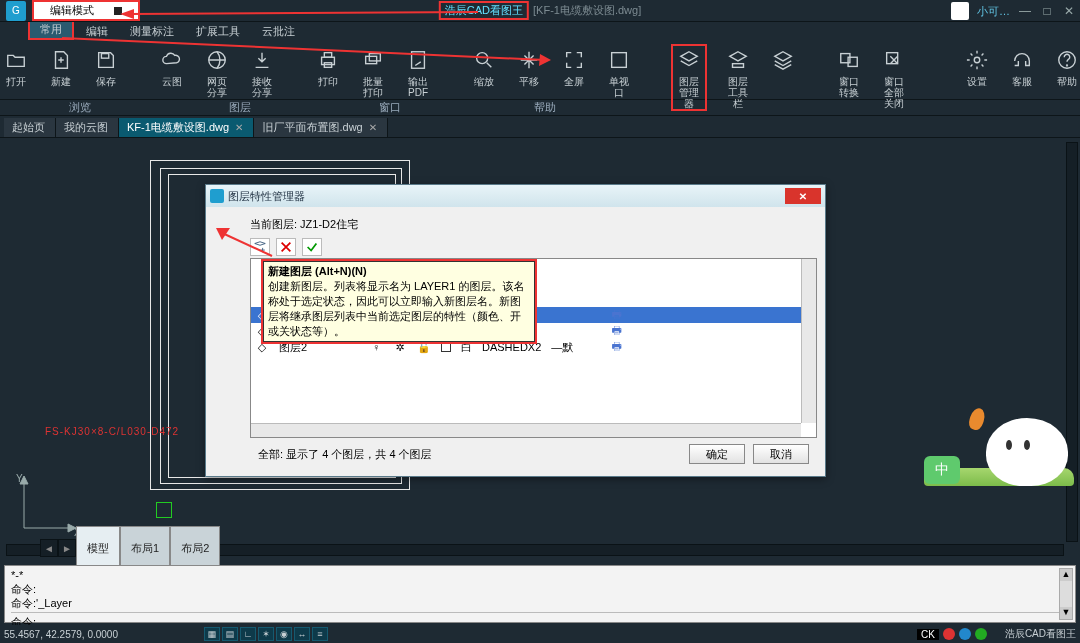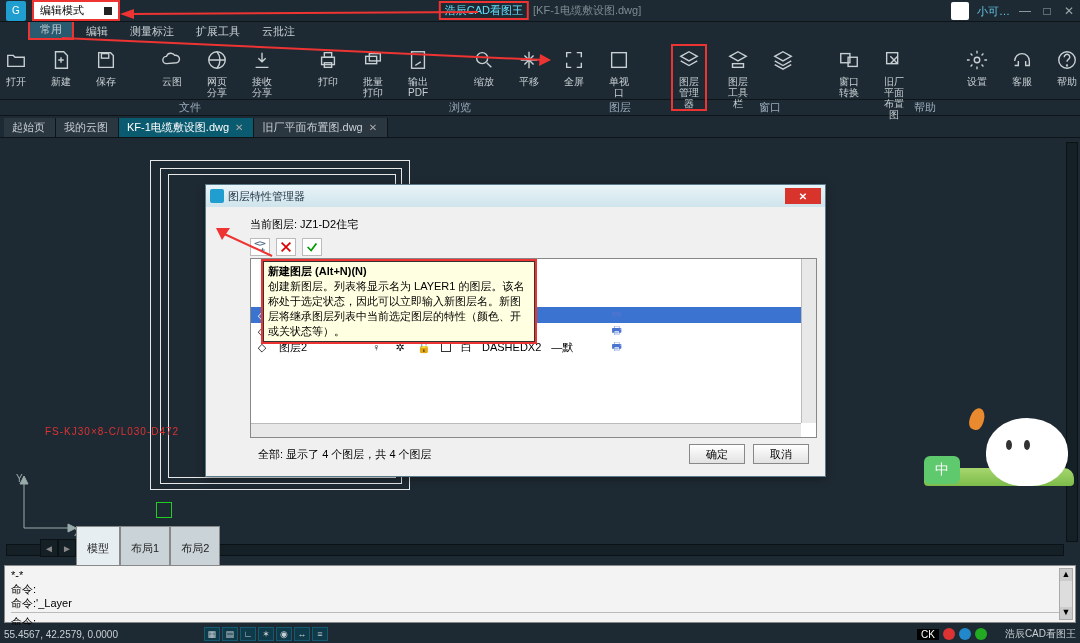--- a/index.html
+++ b/index.html
@@ -1,20 +1,20 @@
 <!DOCTYPE html>
 <html><head>
 <meta charset="utf-8">
 <style>
   * { box-sizing: border-box; margin: 0; padding: 0; font-family: "Microsoft YaHei", sans-serif; }
   body { width: 1080px; height: 643px; background: #1e2a33; overflow: hidden; position: relative; color: #c8d0d4; font-size: 11px; }
 
   .titlebar { height: 22px; background: #1e2a33; display: flex; align-items: center; position: relative; border-bottom: 1px solid #0d1519; }
   .app-icon { width: 20px; height: 20px; margin-left: 6px; background: #1f9ecf; border-radius: 2px; display: inline-flex; align-items: center; justify-content: center; color:#fff; font-size:10px;}
-  .mode-box { margin-left: 6px; padding: 1px 6px; background: #fff; color: #000; border: 2px solid #e33; display: inline-flex; align-items: center; gap:20px;}
+  .mode-box { margin-left: 6px; padding: 1px 16px; background: #fff; color: #000; border: 2px solid #e33; display: inline-flex; align-items: center; gap:20px;}
   .mode-box .dd { width:8px;height:8px;background:#222;}
   .title-center { position: absolute; left: 50%; transform: translateX(-50%); display: flex; align-items: center; gap: 4px; }
   .title-app { border: 2px solid #e33; padding: 0 4px; color: #62e0ff; }
   .title-file { color: #7d8b92; }
   .win-controls { position:absolute; right:4px; top:0; height:22px; display:flex; align-items:center; gap:8px; }
   .avatar { width:18px;height:18px;background:#fff;border-radius:2px;display:inline-block;}
   .uname { color:#62c6e6; font-size:11px;}
   .wc { width:14px; height:14px; color:#9aa; font-size:12px; display:inline-flex;align-items:center;justify-content:center; cursor:pointer;}
 
   .menubar { height: 18px; background:#1e2a33; display:flex; align-items:center; padding-left:28px; gap:2px;}
@@ -285,21 +285,21 @@
       </div>
       <div class="lbl">窗口转换</div>
     </div>
   <div class="rbtn xw">
       <div class="ic">
         <svg viewBox="0 0 24 24">
           <rect x="4" y="4" width="12" height="12"></rect>
           <path d="M8 8l8 8M16 8l-8 8"></path>
         </svg>
       </div>
-      <div class="lbl">旧厂平面布置图</div>
+      <div class="lbl">窗口全部关闭</div>
     </div>
   <div class="rbtn" style="width:8px"></div>
   <div class="sep"></div>
   <div class="rbtn">
       <div class="ic">
         <svg viewBox="0 0 24 24">
           <circle cx="12" cy="12" r="3"></circle>
           <path d="M12 2v3M12 19v3M4 12H1M23 12h-3M5 5l2 2M17 17l2 2M19 5l-2 2M7 17l-2 2"></path>
         </svg>
       </div>
@@ -333,21 +333,20 @@
           <circle cx="12" cy="12" r="1.5"></circle>
           <circle cx="18" cy="12" r="1.5"></circle>
         </svg>
       </div>
     </div>
   <div class="grow"></div>
   <div class="bigplus">＋</div>
 </div>
 
 <div class="group-labels">
-  <div class="gl" style="width:380px">文件</div>
   <div class="gl" style="width:160px">浏览</div>
   <div class="gl" style="width:160px">图层</div>
   <div class="gl" style="width:140px">窗口</div>
   <div class="gl" style="width:170px">帮助</div>
 </div>
 
 <div class="tabs">
   <div class="tab">
       <span>起始页</span>
     </div>

